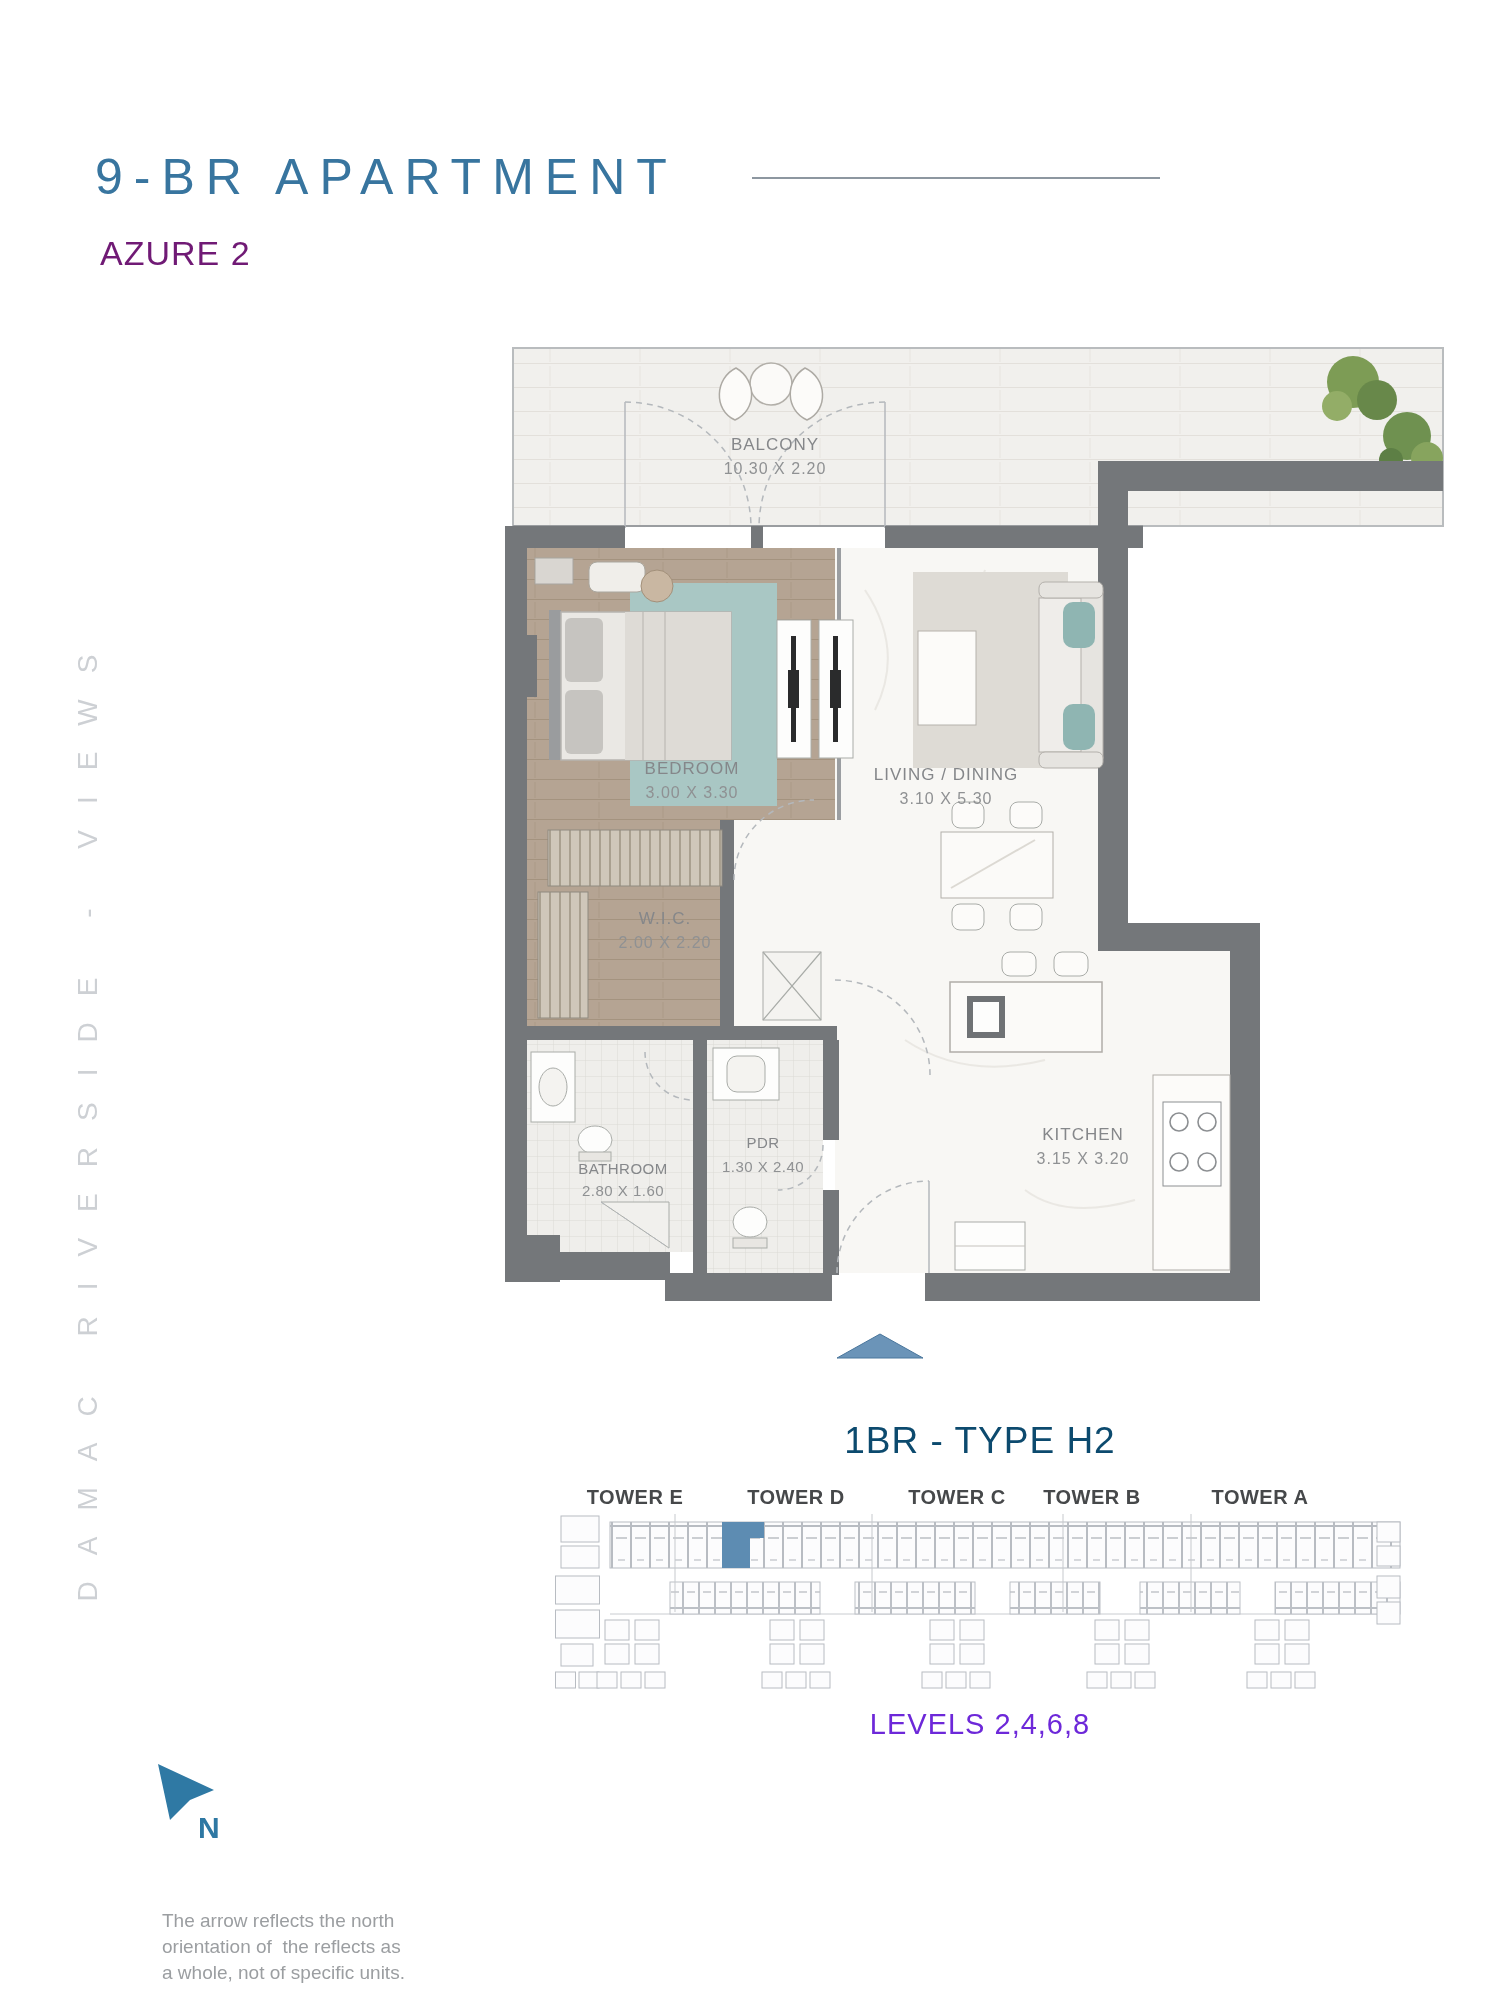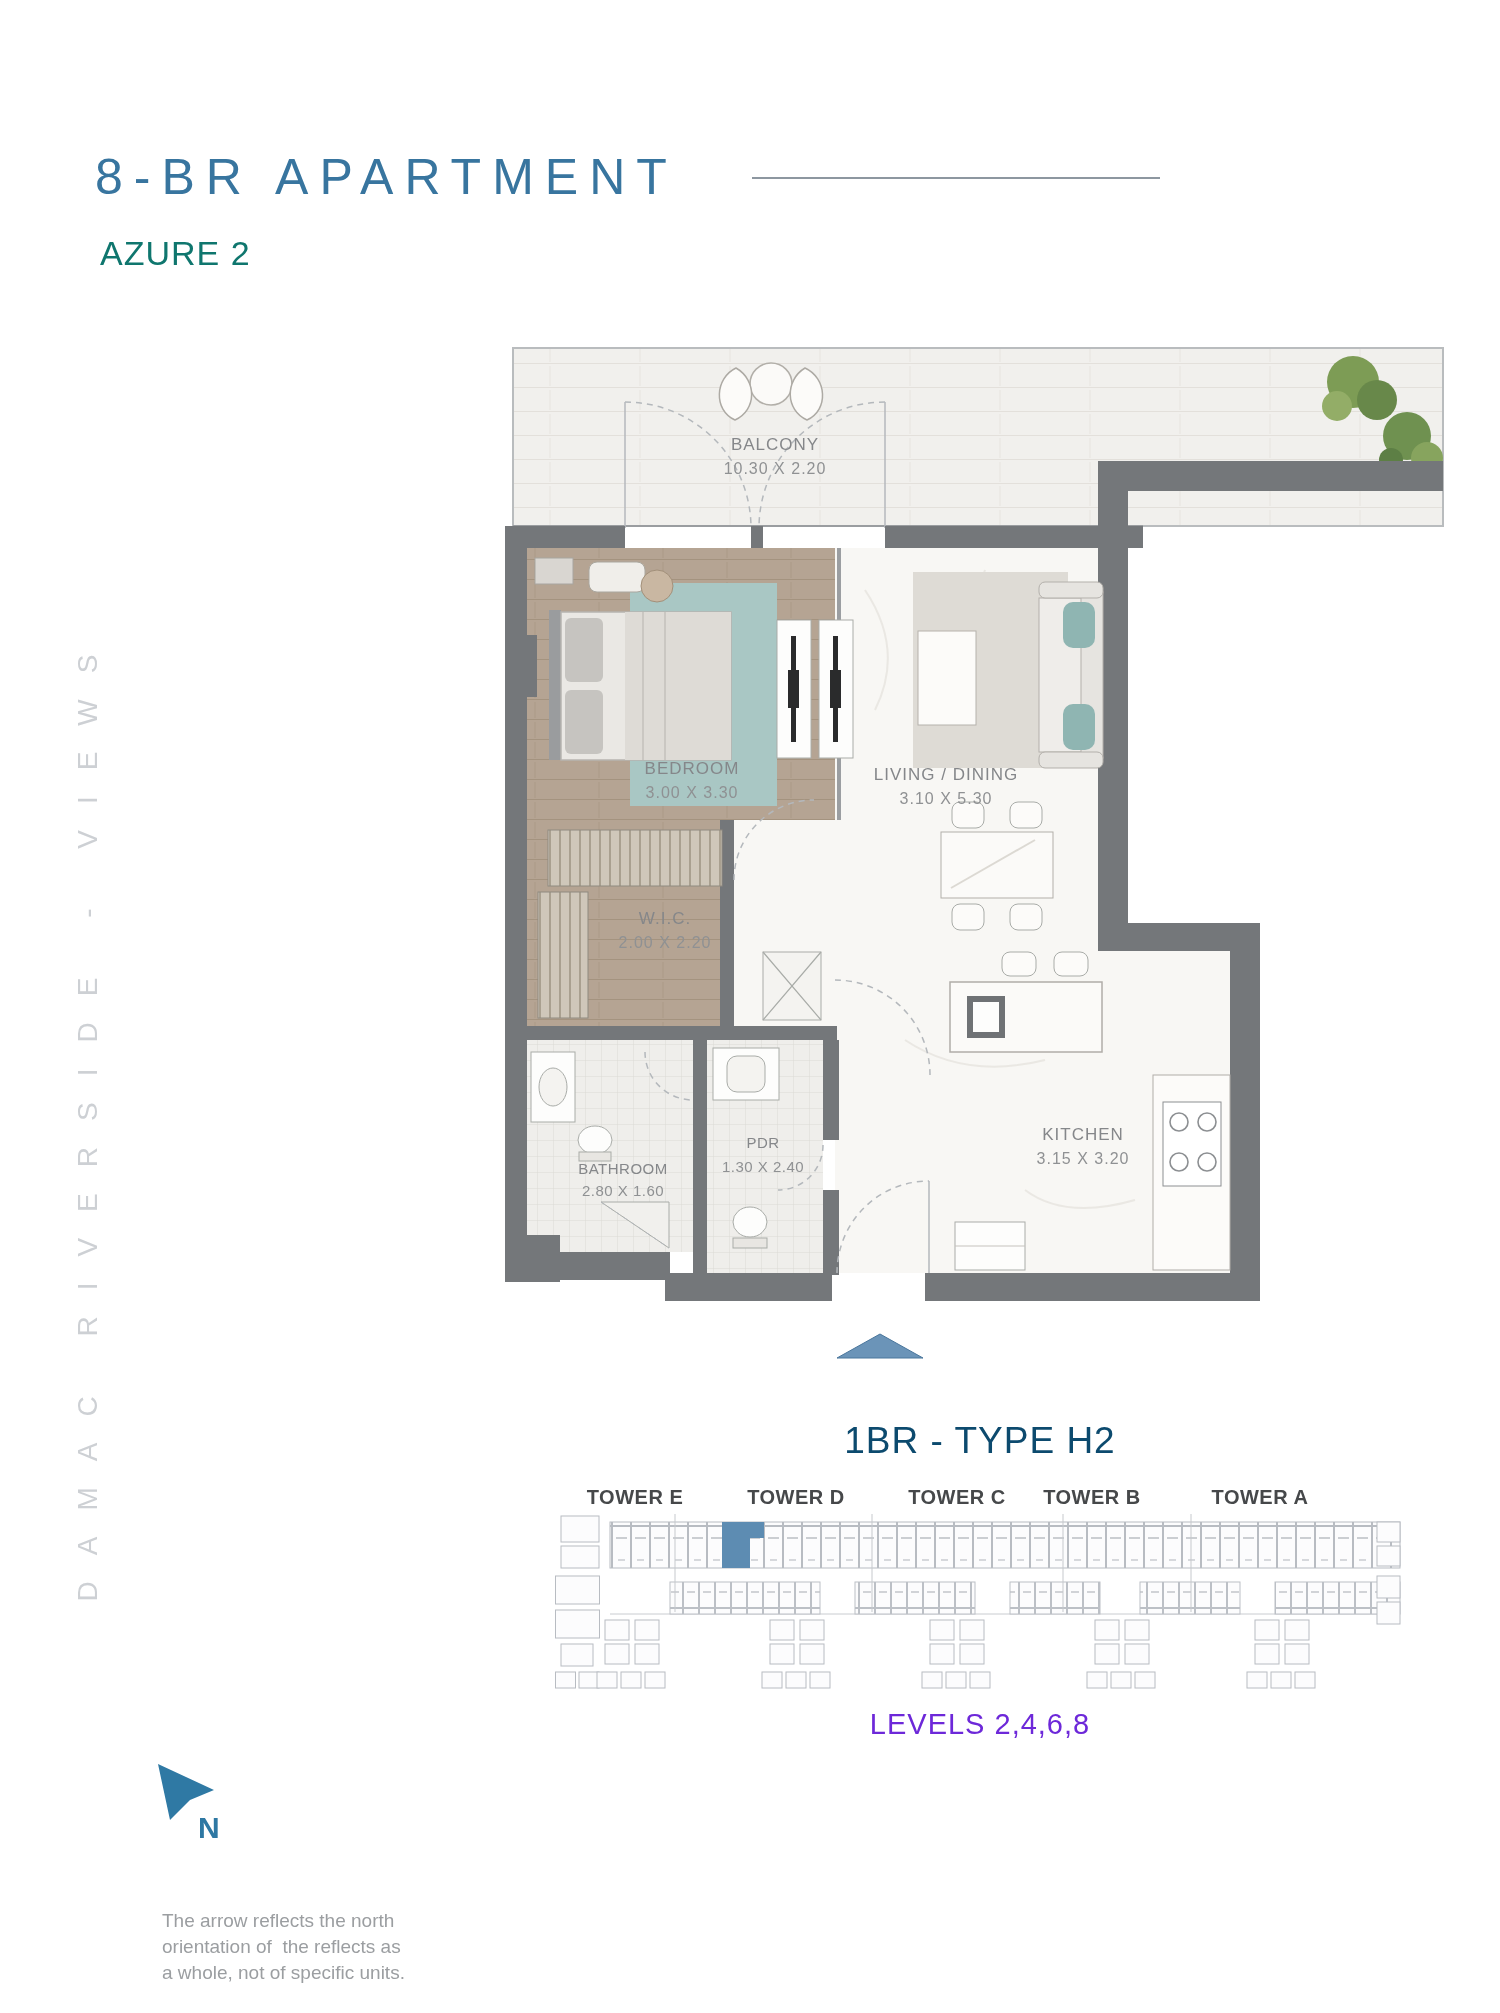--- a/index.html
+++ b/index.html
@@ -1,21 +1,21 @@
 <!DOCTYPE html>
 <html><head>
 <meta charset="utf-8">
 <style>
   html,body{margin:0;padding:0;background:#ffffff;}
   #page{position:relative;width:1500px;height:2013px;background:#ffffff;overflow:hidden;
         font-family:"Liberation Sans", sans-serif;}
   .abs{position:absolute;}
   #main-title{left:95px;top:148px;font-size:50px;letter-spacing:11px;color:#38759f;font-weight:400;}
   #title-rule{left:752px;top:177px;width:408px;height:2px;background:#8d97a0;}
-  #subtitle{left:100px;top:234px;font-size:34px;letter-spacing:1px;color:#0f766e;font-weight:400;}
+  #subtitle{left:100px;top:234px;font-size:34px;letter-spacing:1px;color:#701a75;font-weight:400;}
   #side-text{left:-558px;top:1095px;width:1300px;height:40px;transform:rotate(-90deg);
              text-align:center;font-size:28px;letter-spacing:26px;color:#cdd0d4;font-weight:400;}
   #type-heading{left:730px;top:1420px;width:500px;text-align:center;font-size:37px;
                 letter-spacing:1px;color:#0c4a6e;font-weight:400;}
   #levels-text{left:730px;top:1708px;width:500px;text-align:center;font-size:29px;
                letter-spacing:1px;color:#6d28d9;}
   #footnote{left:162px;top:1872px;font-size:19px;line-height:1.36;color:#9b9ea1;margin-top:36px;}
   #footnote div{white-space:pre;}
   svg text{font-family:"Liberation Sans", sans-serif;}
   .room-name{fill:#85878a;font-size:17px;letter-spacing:1px;}
@@ -23,21 +23,21 @@
   .room-name-sm{fill:#85878a;font-size:15px;letter-spacing:0.5px;}
   .room-dims-sm{fill:#8f9193;font-size:15px;letter-spacing:0.5px;}
   .tower-label{fill:#46484a;font-size:20px;font-weight:bold;letter-spacing:0.5px;}
   .n-label{fill:#2e78a3;font-size:30px;font-weight:bold;}
 </style>
 </head>
 <body>
 
 <div id="page">
 
-  <div class="abs" id="main-title">8-BR APARTMENT</div>
+  <div class="abs" id="main-title">9-BR APARTMENT</div>
   <div class="abs" id="title-rule"></div>
   <div class="abs" id="subtitle">AZURE 2</div>
   <div class="abs" id="side-text">DAMAC RIVERSIDE - VIEWS</div>
 
   <svg class="abs" style="left:505px;top:340px;" width="950" height="1030" viewBox="0 0 950 1030">
     <defs>
       <pattern id="plank" width="90" height="24" patternUnits="userSpaceOnUse">
         <rect width="90" height="24" fill="#f1f0ed"></rect>
         <line x1="0" y1="23.5" x2="90" y2="23.5" stroke="#e3e0db" stroke-width="1"></line>
         <line x1="45" y1="2" x2="45" y2="22" stroke="#e7e4df" stroke-width="1"></line>

